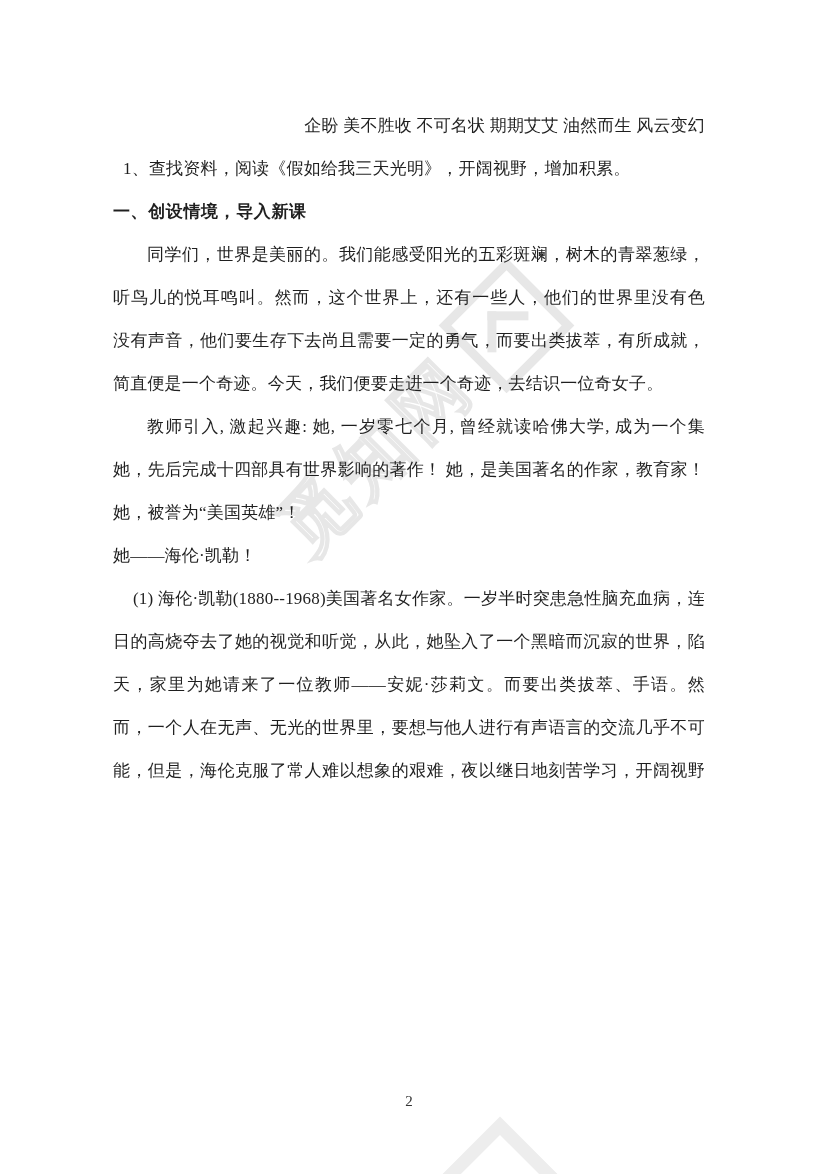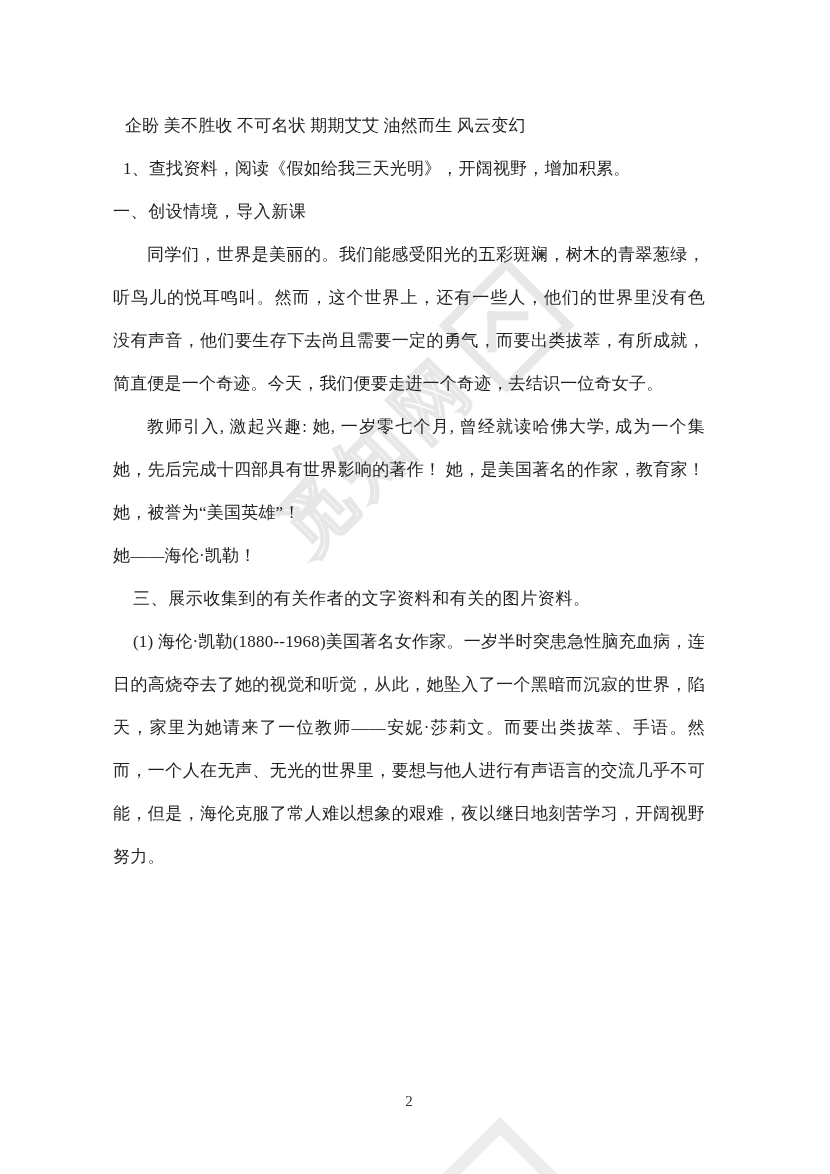--- a/index.html
+++ b/index.html
@@ -25,21 +25,21 @@
     white-space:nowrap;
     text-align:left;
     letter-spacing:0.2px;
   }
   .doc-line.just {
     white-space:normal;
     text-align:justify;
     text-align-last:justify;
     overflow:hidden;
   }
-  .doc-line.bold { font-weight:normal; letter-spacing:0.6px; }
+  .doc-line.bold { font-weight:bold; letter-spacing:0.6px; }
   
   .page-num {
     position:absolute;
     left:113px; top:1093px;
     width:592px;
     text-align:center;
     font-size:15px;
     color:#333;
     z-index:2;
   }
@@ -106,35 +106,33 @@
 <div class="page">
 
   <div class="wm">
     <span class="wm-text">觅知网</span>
     <span class="wm-logo"></span>
   </div>
 
   <div class="wm-bottom"></div>
 
   <div class="content">
-      <div class="doc-line" style="padding-left: 12px;">企盼 美不胜收 不可名状 期期艾艾 油然而生 风云变幻</div>
+      <div class="doc-line" style="padding-left: 12px; text-align: right;">企盼 美不胜收 不可名状 期期艾艾 油然而生 风云变幻</div>
       <div class="doc-line" style="padding-left: 10px;">1、查找资料，阅读《假如给我三天光明》，开阔视野，增加积累。</div>
       <div class="doc-line bold">一、创设情境，导入新课</div>
       <div class="doc-line just" style="padding-left: 34px;">同学们，世界是美丽的。我们能感受阳光的五彩斑斓，树木的青翠葱绿，聆</div>
       <div class="doc-line just">听鸟儿的悦耳鸣叫。然而，这个世界上，还有一些人，他们的世界里没有色彩，</div>
       <div class="doc-line just">没有声音，他们要生存下去尚且需要一定的勇气，而要出类拔萃，有所成就，那</div>
       <div class="doc-line">简直便是一个奇迹。今天，我们便要走进一个奇迹，去结识一位奇女子。</div>
       <div class="doc-line just" style="padding-left: 34px;">教师引入, 激起兴趣: 她, 一岁零七个月, 曾经就读哈佛大学, 成为一个集盲、</div>
       <div class="doc-line just">她，先后完成十四部具有世界影响的著作！ 她，是美国著名的作家，教育家！</div>
       <div class="doc-line">她，被誉为“美国英雄”！</div>
       <div class="doc-line">她——海伦·凯勒！</div>
-      <div class="doc-line bold" style="padding-left: 20px;">三、展示收集到的有关作者的文字资料和有关的图片资料。</div>
       <div class="doc-line just" style="padding-left: 20px;">(1) 海伦·凯勒(1880--1968)美国著名女作家。一岁半时突患急性脑充血病，连</div>
       <div class="doc-line just">日的高烧夺去了她的视觉和听觉，从此，她坠入了一个黑暗而沉寂的世界，陷</div>
       <div class="doc-line just">天，家里为她请来了一位教师——安妮·莎莉文。而要出类拔萃、手语。然</div>
       <div class="doc-line just">而，一个人在无声、无光的世界里，要想与他人进行有声语言的交流几乎不可</div>
       <div class="doc-line just">能，但是，海伦克服了常人难以想象的艰难，夜以继日地刻苦学习，开阔视野</div>
-      <div class="doc-line">努力。</div>
     </div>
 
   <div class="page-num">2</div>
 
 </div>
 
 </body></html>

